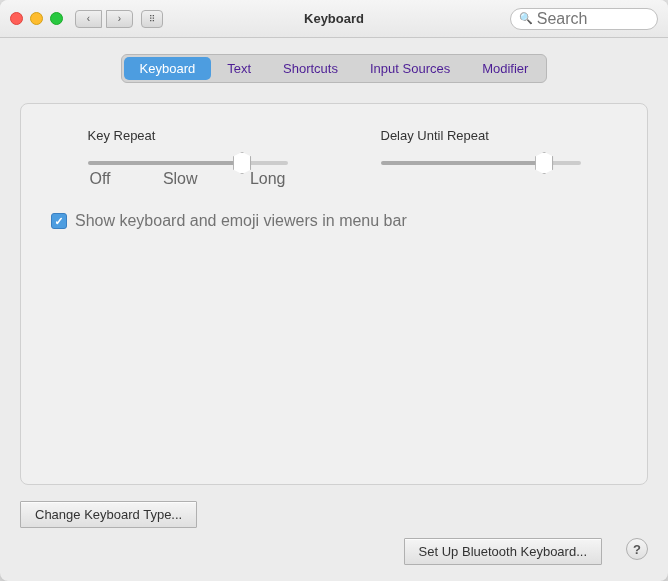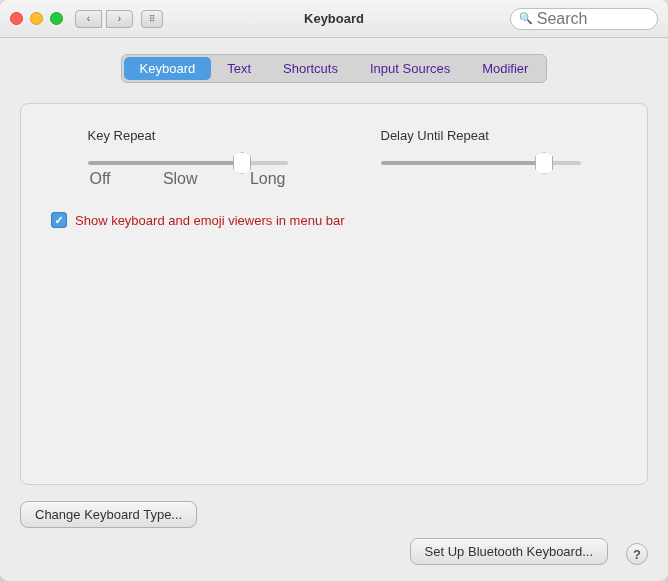--- a/index.html
+++ b/index.html
@@ -263,49 +263,49 @@
     }
 
     .checkbox-check {
       color: white;
       font-size: 11px;
       font-weight: bold;
       line-height: 1;
     }
 
     .checkbox-label {
-      font-size: 13px;
-      color: #b91c1c;
+      font-size: 16px;
+      color: #737373;
     }
 
     
     .spacer { flex: 1; }
 
     
     .bottom-section {
       margin-top: 16px;
     }
 
     .bottom-row-1 {
       display: flex;
       justify-content: space-between;
       margin-bottom: 10px;
     }
 
     .bottom-row-2 {
       display: flex;
       justify-content: flex-end;
-      align-items: flex-end;
-      gap: 18px;
+      align-items: flex-start;
+      gap: 24px;
     }
 
     .mac-button {
       background: linear-gradient(to bottom, #f5f5f5, #e0e0e0);
       border: 1px solid #b0b0b0;
-      border-radius: 8px;
+      border-radius: 1px;
       padding: 5px 14px;
       font-size: 13px;
       color: #333;
       cursor: pointer;
       white-space: nowrap;
       box-shadow: 0 1px 0 rgba(255,255,255,0.7) inset;
     }
 
     .help-btn {
       width: 22px;

